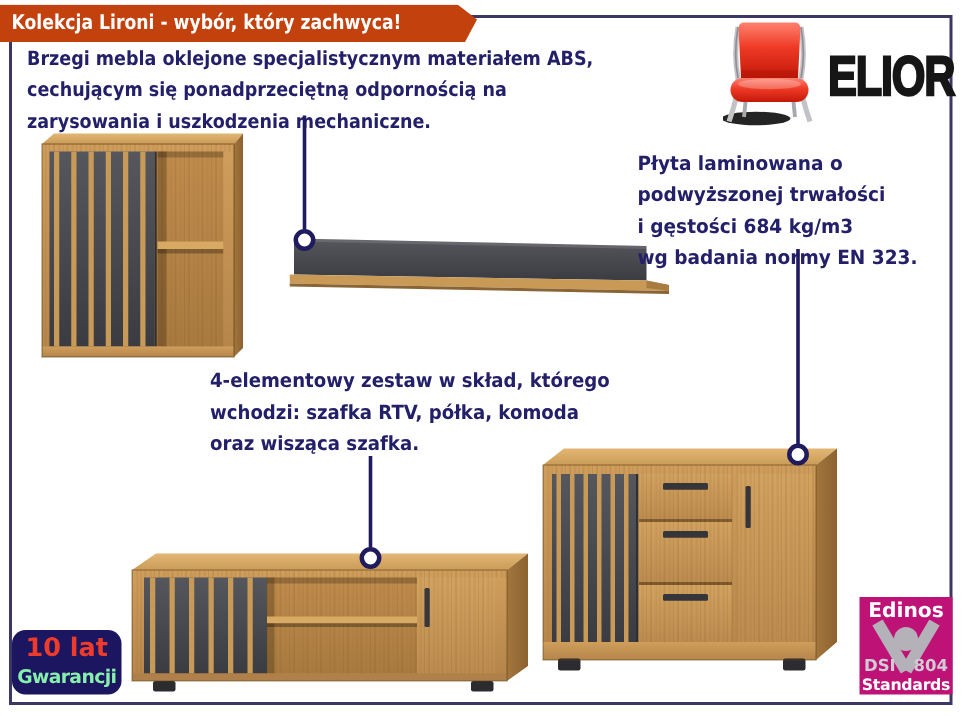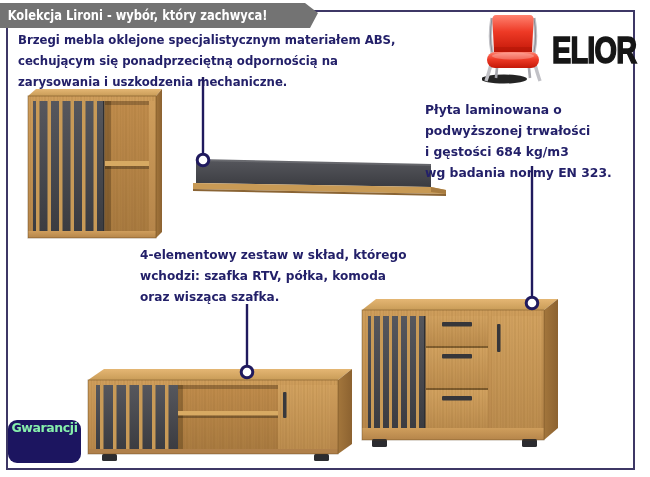--- a/index.html
+++ b/index.html
@@ -1,21 +1,21 @@
 <!DOCTYPE html>
 <html><head>
 <meta charset="utf-8">
 <style>
   html,body{margin:0;padding:0;background:#fff;}
   .stage{position:relative;width:650px;height:477px;background:#fff;overflow:hidden;
          font-family:"DejaVu Sans",sans-serif;}
   .frame{position:absolute;left:6px;top:10px;width:625px;height:456px;
          border:2px solid #3d3765;z-index:1;}
   
-  .banner{position:absolute;left:0;top:3px;width:318px;height:25px;background:#737373;
+  .banner{position:absolute;left:0;top:3px;width:318px;height:25px;background:#c2410c;
           z-index:40;clip-path:polygon(0 0,305px 0,318px 10px,310px 25px,0 25px);}
   .banner span{display:inline-block;color:#fff;font-weight:bold;font-size:13.5px;
           line-height:25px;padding-left:9px;white-space:nowrap;
           transform:scaleX(.85);transform-origin:0 50%;}
   
   .ann{position:absolute;color:#232069;font-weight:bold;font-size:13px;line-height:21px;
        white-space:nowrap;z-index:10;transform-origin:0 0;}
   .ann-abs{left:18px;top:29px;transform:scaleX(.9);}
   .ann-board{left:425px;top:99px;transform:scaleX(.95);}
   .ann-set{left:140px;top:244px;transform:scaleX(.93);}
@@ -238,17 +238,29 @@
       <line x1="247" y1="304" x2="247" y2="365"></line>
     </g>
     <g fill="#ffffff" stroke="#201a5e" stroke-width="3">
       <circle cx="203" cy="160" r="5.8"></circle>
       <circle cx="532" cy="303" r="5.8"></circle>
       <circle cx="247" cy="372" r="5.8"></circle>
     </g>
   </svg>
 
   <div class="warranty">
+    <div class="w1">10 lat</div>
     <div class="w2">Gwarancji</div>
   </div>
 
+  <div class="edinos">
+    <div class="et">Edinos</div>
+    <svg class="vmark" width="46" height="40" viewBox="0 0 46 40">
+      <path d="M4,2 L23,34" stroke="#b5b1b8" stroke-width="8"></path>
+      <path d="M42,2 L23,34" stroke="#b5b1b8" stroke-width="8"></path>
+      <circle cx="23" cy="13" r="8" fill="#b5b1b8"></circle>
+    </svg>
+    <div class="dsi">DSI</div>
+    <div class="n804">804</div>
+    <div class="std">Standards</div>
+  </div>
 
 </div>
 
 </body></html>

